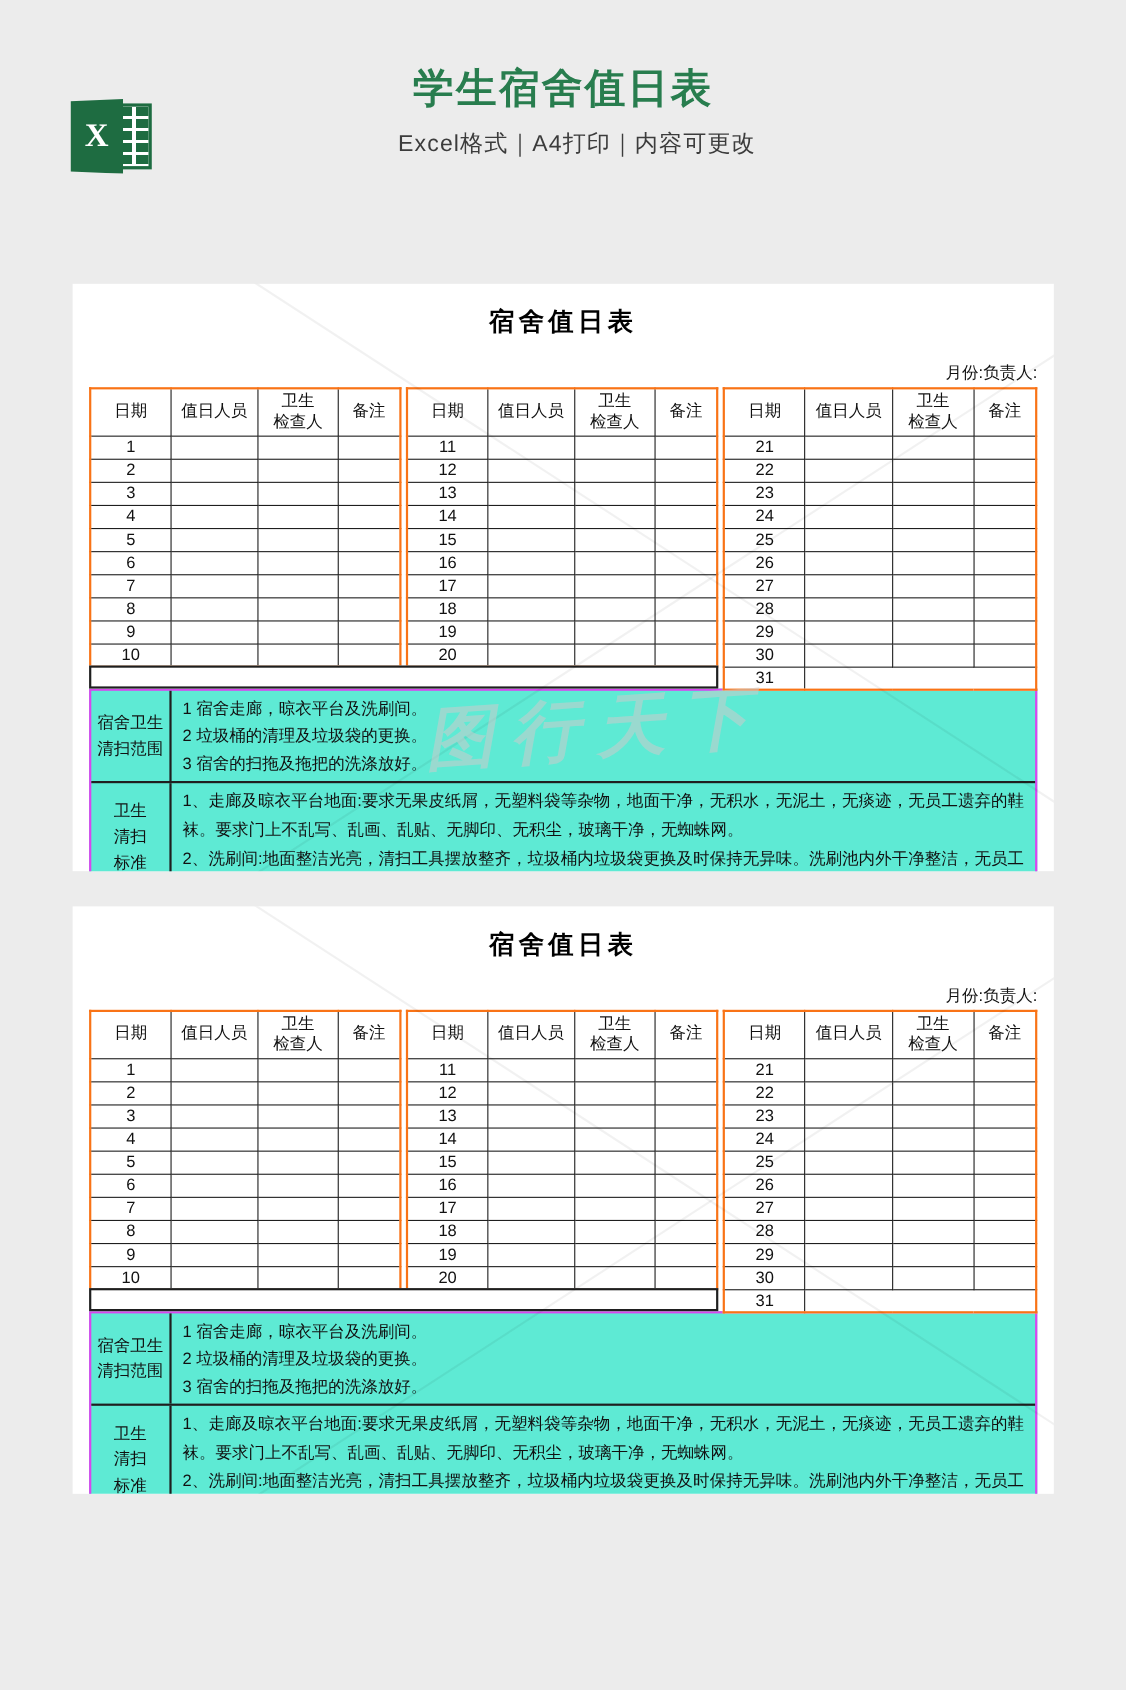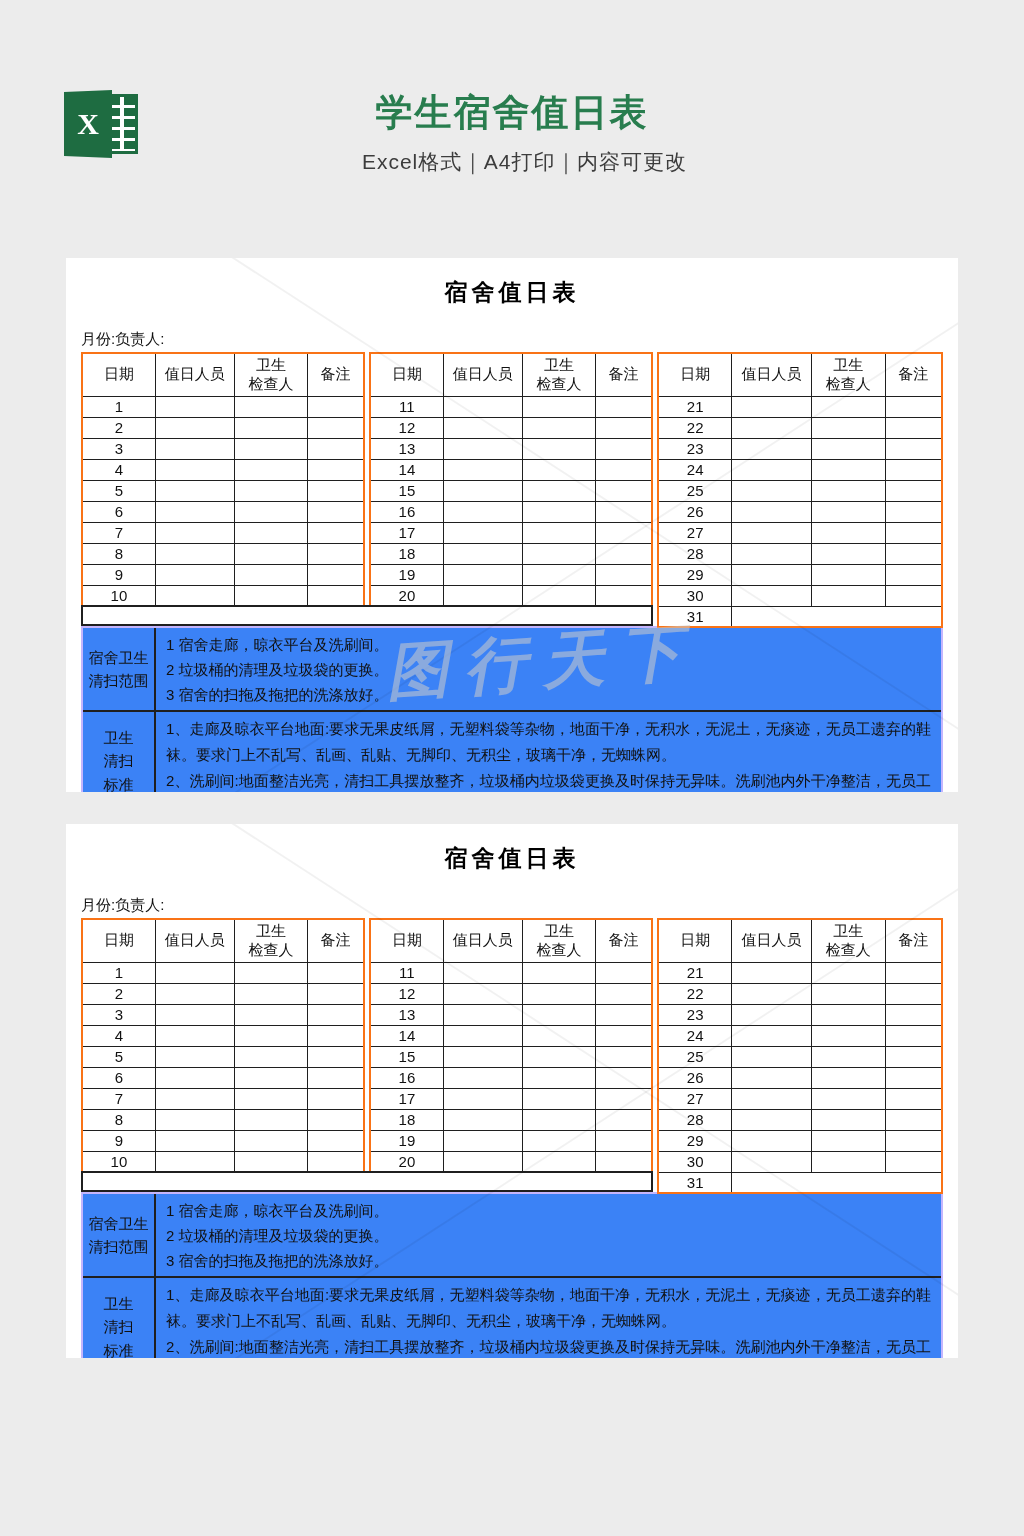--- a/index.html
+++ b/index.html
@@ -13,50 +13,50 @@
   .excel-flag { position:absolute; left:0; top:4px; width:48px; height:68px; background:#1e6c41;
     clip-path:polygon(0 3%,100% 0,100% 100%,0 97%); z-index:2;
     display:flex; align-items:center; justify-content:center; }
   .excel-flag span { color:#fff; font-weight:bold; font-size:30px; font-family:"Liberation Serif", serif; }
   .excel-sheet { position:absolute; right:2px; top:8px; width:32px; height:60px;
     border:3px solid #1e6c41;
     background:
       linear-gradient(90deg, rgba(0,0,0,0) 0 44%, #ffffff 44% 56%, rgba(0,0,0,0) 56% 100%),
       repeating-linear-gradient(180deg, #1e6c41 0 8px, #ffffff 8px 11px);
     background-color:#fff; }
-  .page-title { padding-top:88px; text-align:center; font-size:37px; font-weight:bold;
+  .page-title { padding-top:56px; text-align:center; font-size:37px; font-weight:bold;
     color:#287d4e; letter-spacing:2px; }
   .page-subtitle { margin-top:10px; text-align:center; font-size:21px; color:#3c3c3c; letter-spacing:1px;padding-left:25px; }
 
   
   .cards { display:flex; flex-direction:column; gap:32px; align-items:center; }
   .card { position:relative; width:892px; height:534px; background:#ffffff; overflow:hidden;
     padding:15px 15px 0 15px; color:#111; }
   .card-title { text-align:center; font-size:23px; font-weight:bold; letter-spacing:4px;
     font-family:"Liberation Serif","DejaVu Serif",serif; color:#000; margin-top:4px; }
-  .labels-row { display:flex; justify-content:flex-start; margin-top:22px; margin-bottom:3px;
+  .labels-row { display:flex; justify-content:flex-end; margin-top:22px; margin-bottom:3px;
     font-size:15px; color:#111; }
   .manager-label { }
 
   
   .duty-area { display:flex; gap:4px; align-items:flex-start; }
   .left-wrap { flex:2; display:flex; flex-direction:column; min-width:0; }
   .left-tables { display:flex; gap:4px; }
   .left-tables > table { flex:1; }
   .group3-wrap { flex:1; min-width:0; }
   table.duty-table { border-collapse:collapse; width:100%; table-layout:fixed;
     border:2px solid #f97316; background:#fff; }
   .duty-table th, .duty-table td { border:1px solid #1f1f1f; text-align:center;
     font-size:15px; font-weight:normal; color:#111; padding:0; }
   .duty-table th { height:43px; line-height:1.25; white-space:pre-line; }
   .duty-table td { height:21px; }
   .merged-strip { height:21px; border:2px solid #1f1f1f; margin-top:-2px; background:#fff; }
 
   
-  .footer-block { border:2px solid #c4b5fd; margin-top:-2px; background:#3b82f6; }
+  .footer-block { border:2px solid #d946ef; margin-top:-2px; background:#5eead4; }
   .footer-row { display:flex; }
   .footer-row + .footer-row { border-top:2px solid #1f1f1f; }
   .footer-label { flex:0 0 73px; border-right:2px solid #1f1f1f; display:flex;
     align-items:center; justify-content:center; text-align:center;
     font-size:15px; line-height:1.55; white-space:pre-line; }
   .footer-content { flex:1; padding:4px 10px; font-size:15px; }
   .scope-row { height:82px; }
   .scope-row .footer-content { display:flex; flex-direction:column; justify-content:center; }
   .scope-line { line-height:25px; }
   .standard-row { min-height:120px; }

